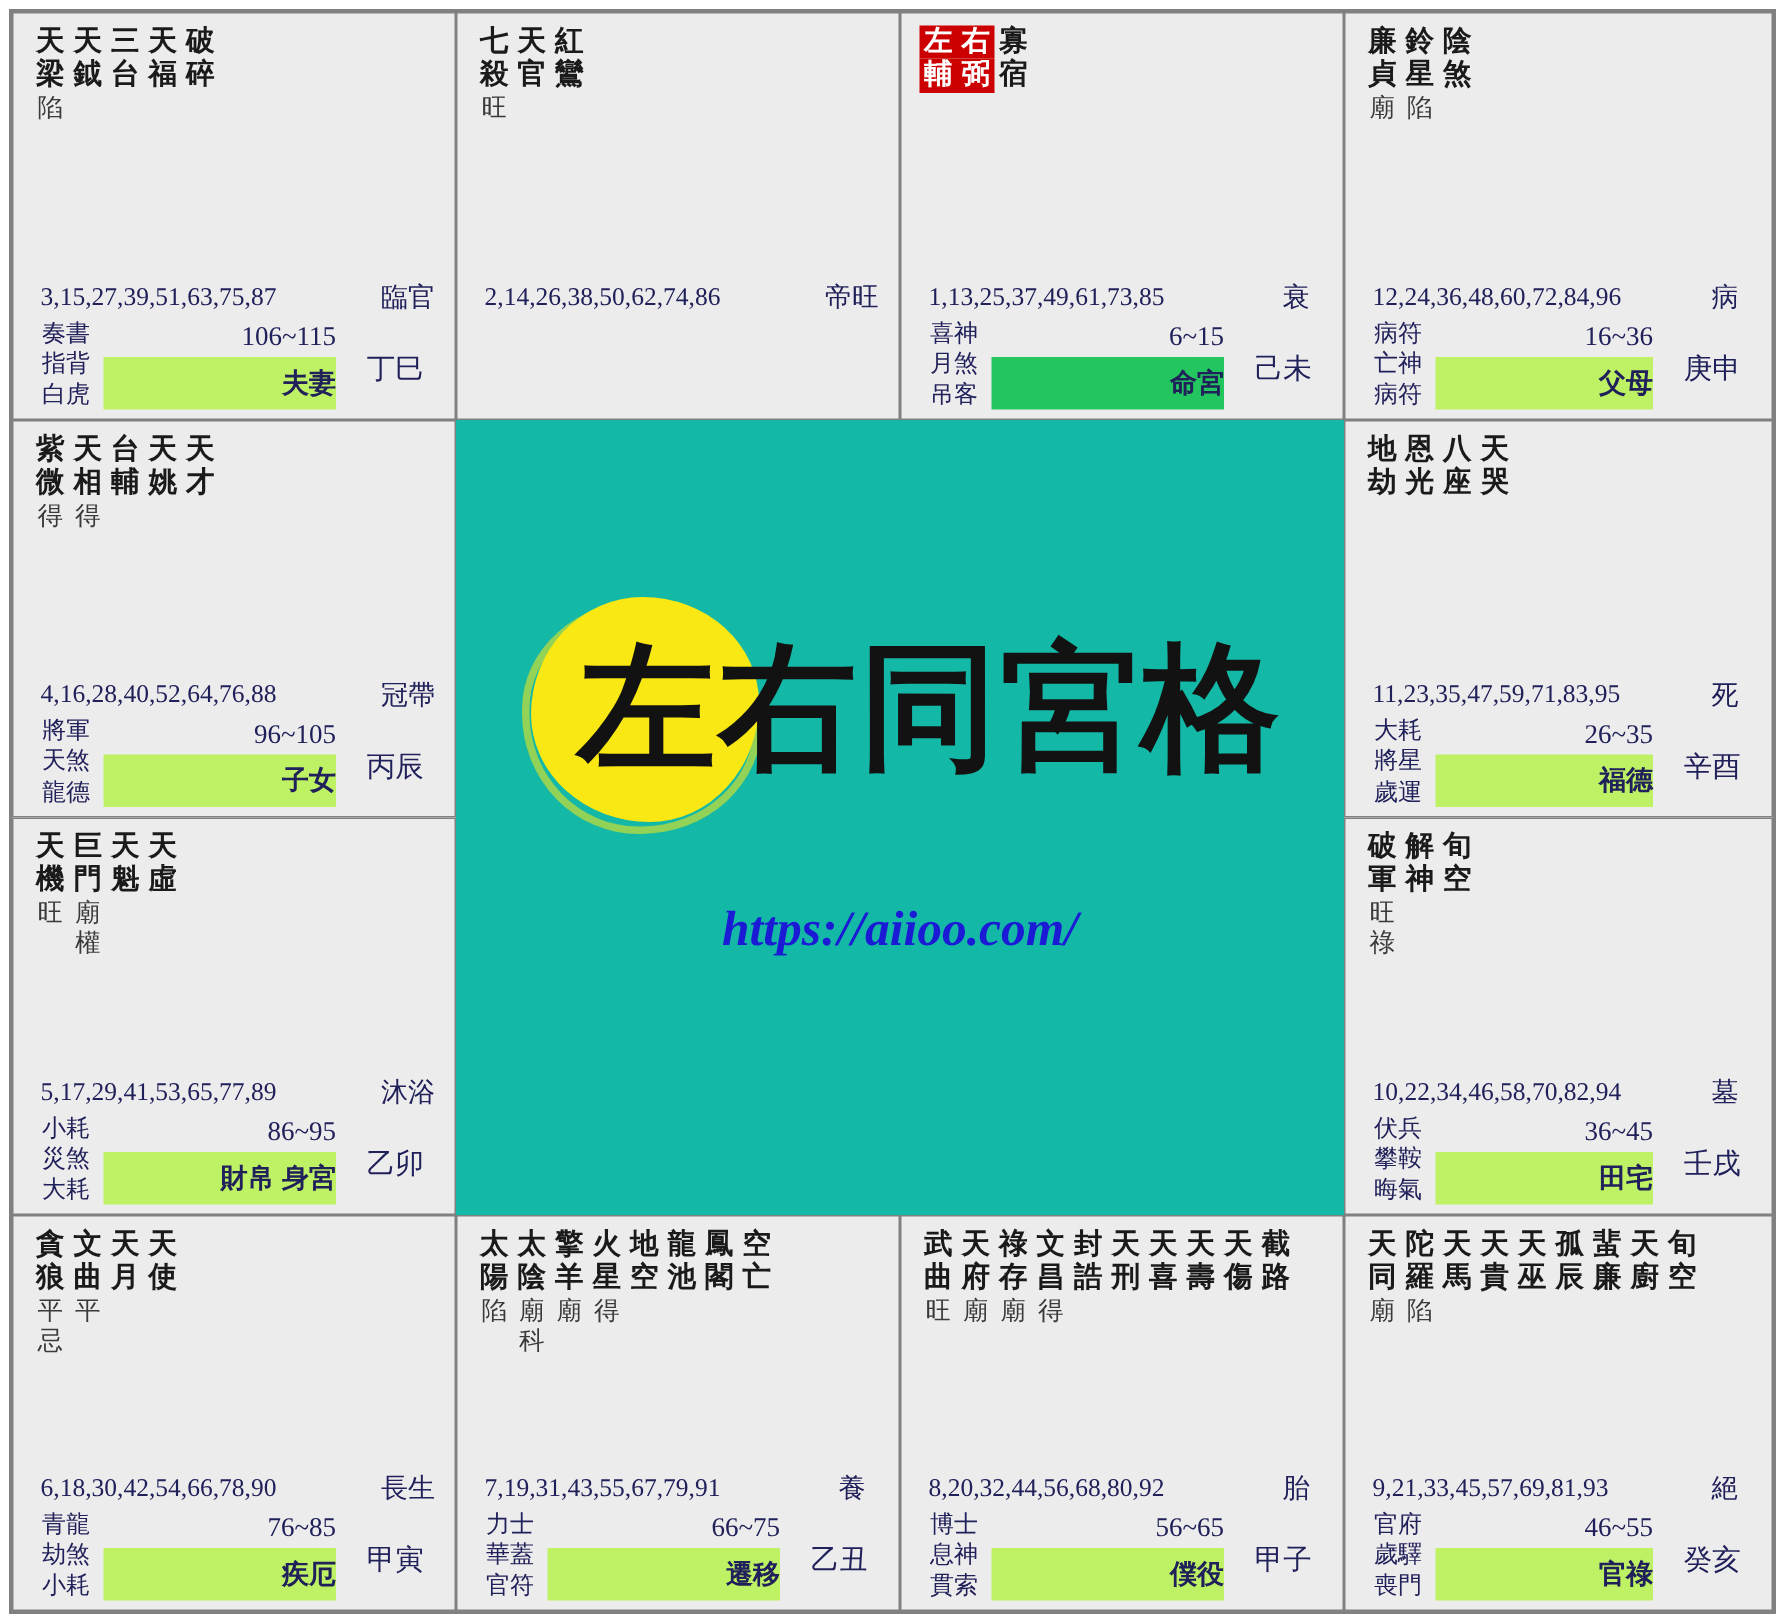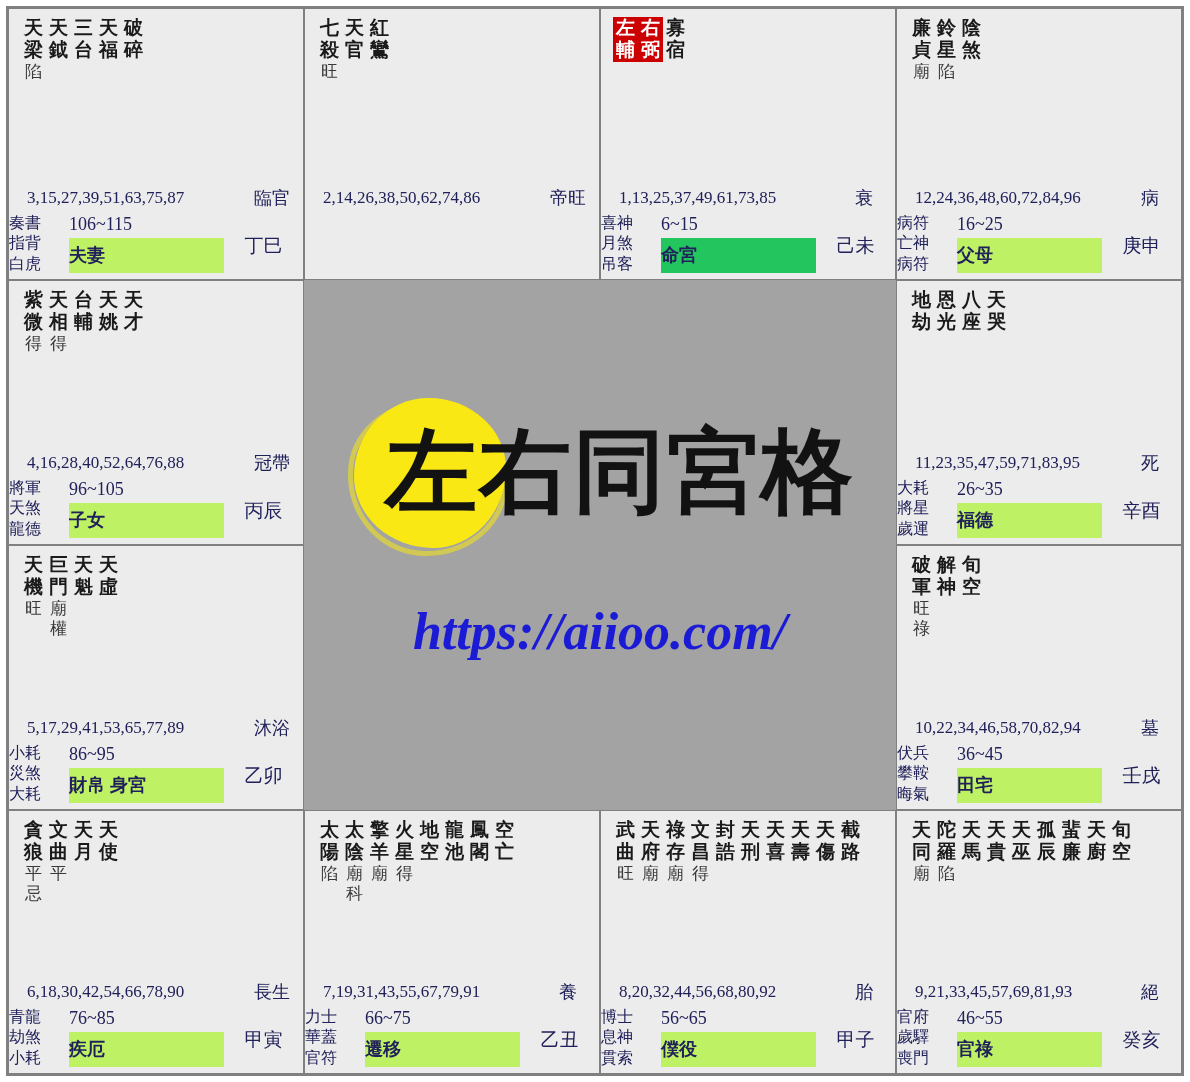--- a/index.html
+++ b/index.html
@@ -105,32 +105,34 @@
     position: absolute;
     left: 0;
     right: 0;
     bottom: 4px;
     height: 64px;
     display: flex;
     align-items: flex-end;
   }
   .gods {
     width: 60px;
+    padding-left: 10px;
     box-sizing: border-box;
+    text-align: center;
   }
   .god {
     font-size: 16px;
     line-height: 1.3;
     color: #20205a;
     white-space: nowrap;
     font-family: "Liberation Sans", "DejaVu Sans", sans-serif;
   }
   .center-block {
     flex: 1;
-    text-align: left;
+    text-align: right;
     padding-bottom: 2px;
   }
   .decade {
     font-size: 18px;
     color: #20205a;
     font-family: "Liberation Serif", "DejaVu Serif", serif;
     margin-bottom: 3px;
   }
   .palace-badge {
     display: block;
@@ -149,21 +151,21 @@
     text-align: center;
     font-size: 19px;
     color: #20205a;
     padding-bottom: 16px;
     font-family: "Liberation Sans", "DejaVu Sans", sans-serif;
   }
 
   
   #center-panel {
     position: absolute;
-    background: #a3a3a3;
+    background: #14b8a6;
     box-sizing: border-box;
     overflow: hidden;
   }
   #watermark {
     position: absolute;
     left: 0;
     right: 0;
     top: 112px;
     height: 160px;
     display: flex;
@@ -200,21 +202,21 @@
     font-family: "DejaVu Sans", "Liberation Sans", sans-serif;
     white-space: nowrap;
     padding-left: 40px;
   }
   #site-url {
     position: absolute;
     left: 0;
     right: 0;
     top: 322px;
     text-align: center;
-    font-size: 52px;
+    font-size: 33px;
     font-weight: bold;
     font-style: italic;
     color: #1b1bd6;
     font-family: "Liberation Serif", "DejaVu Serif", serif;
   }
 </style>
 </head>
 <body>
 
 <div id="chart-root">
@@ -336,21 +338,21 @@
         <div class="ages-nums">12,24,36,48,60,72,84,96</div>
         <div class="ages-stage">病</div>
       </div>
       <div class="bottom-row">
         <div class="gods">
           <div class="god">病符</div>
           <div class="god">亡神</div>
           <div class="god">病符</div>
         </div>
         <div class="center-block">
-          <div class="decade">16~25</div>
+          <div class="decade">16~36</div>
           <div class="palace-badge">父母</div>
         </div>
         <div class="branch">庚申</div>
       </div>
     </div>
     <div class="palace" style="left: 0px; top: 272px; width: 296px; height: 265px;">
       <div class="stars">
         <div class="star-row">
           <div class="star-col">紫</div>
           <div class="star-col">天</div>

